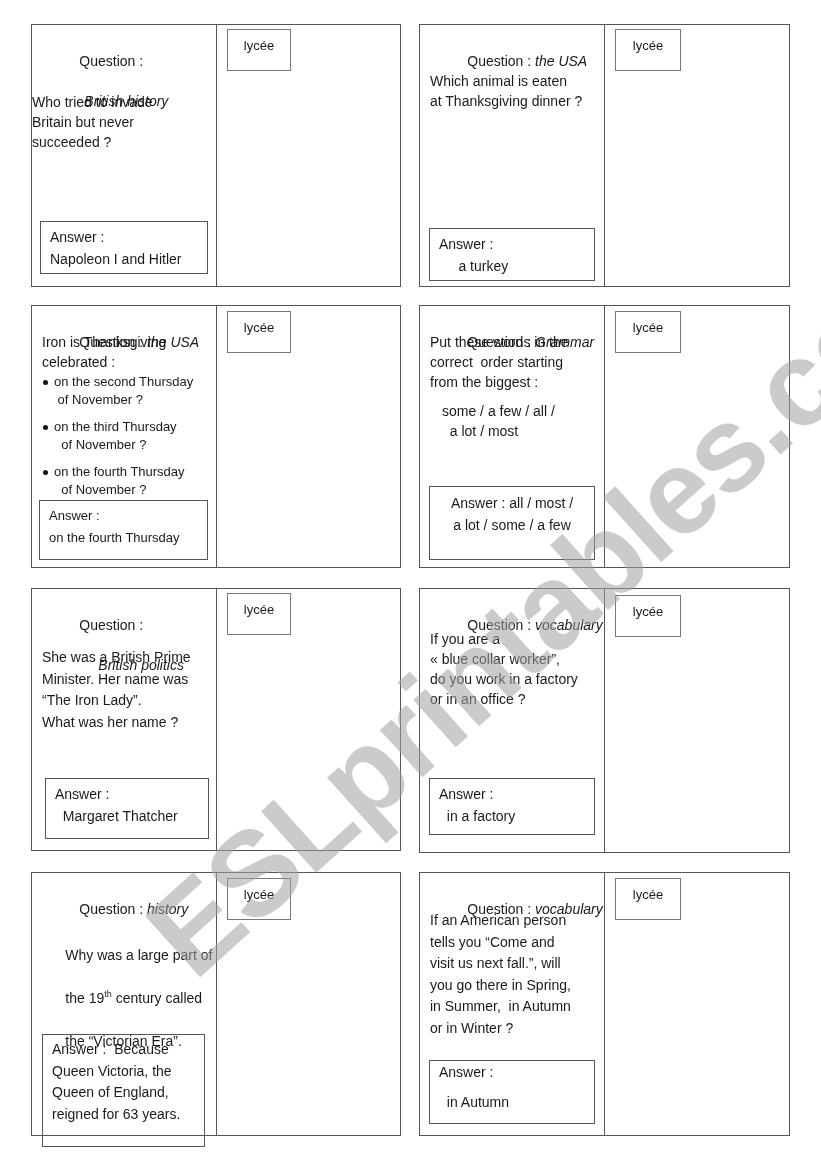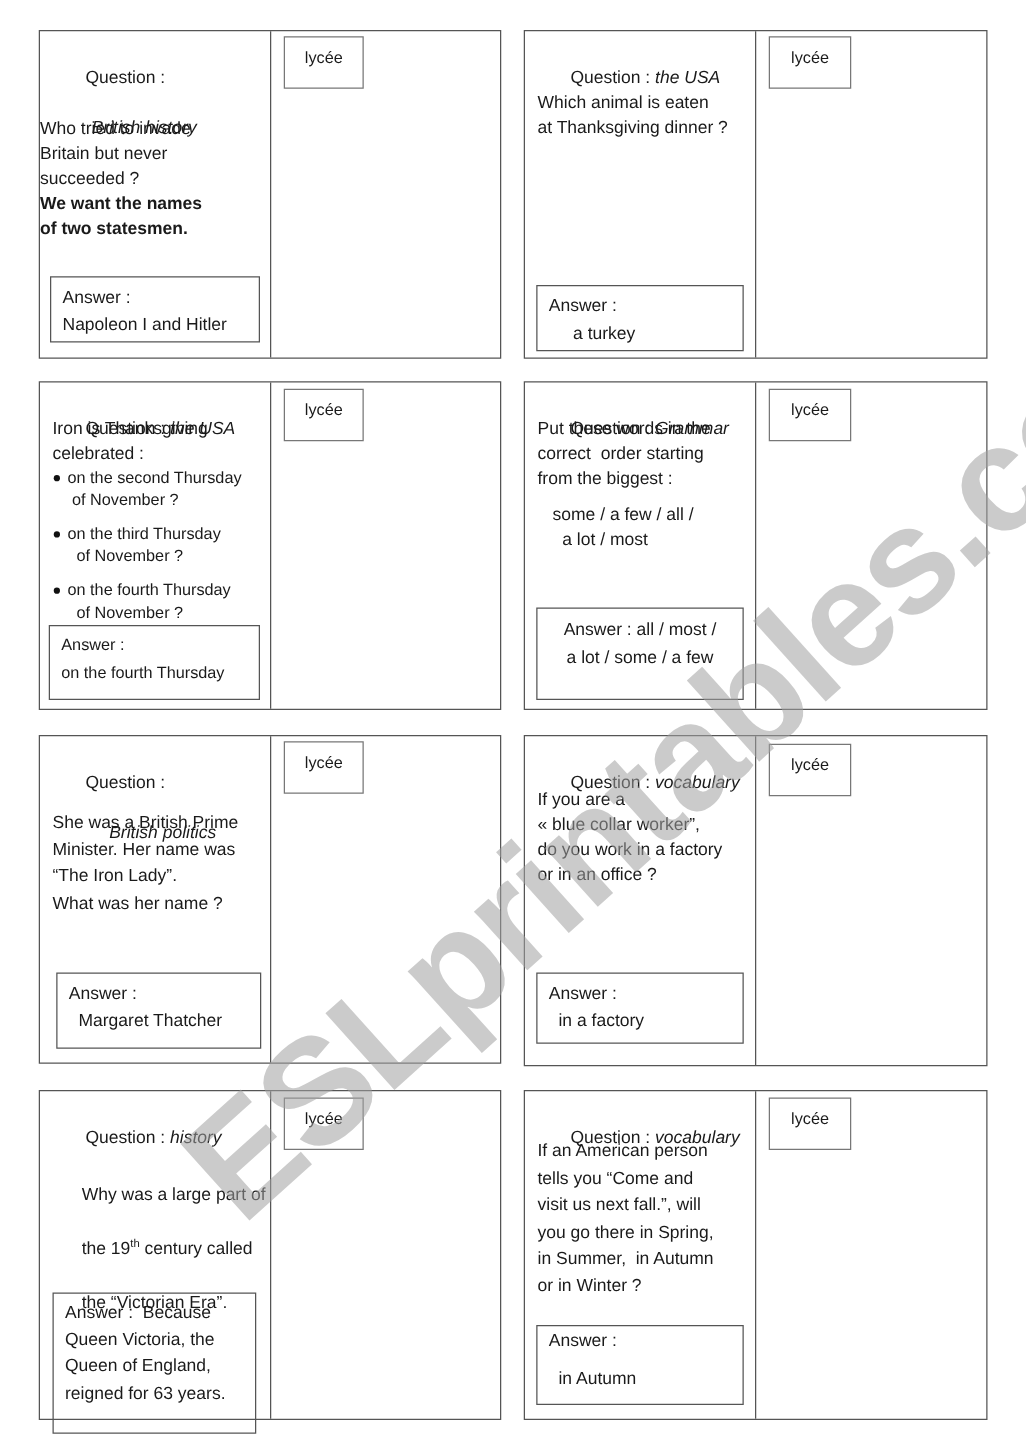--- a/index.html
+++ b/index.html
@@ -3,21 +3,21 @@
   <meta charset="utf-8">
   <style>
     html, body { margin: 0; padding: 0; background: #ffffff; }
     body { width: 821px; height: 1161px; position: relative; overflow: hidden;
            font-family: "Liberation Sans", "DejaVu Sans", sans-serif; color: #1a1a1a; }
     .card { position: absolute; border: 1.5px solid #555; box-sizing: border-box; background: #fff; }
     .card .divider { position: absolute; top: 0; bottom: 0; width: 0; border-left: 1.5px solid #555; }
     .card .qpane { position: absolute; top: 0; left: 0; bottom: 0; font-size: 14px; line-height: 20px; }
     .card .lycee { position: absolute; width: 64px; height: 42px; border: 1.3px solid #777;
                    box-sizing: border-box; font-size: 13px; text-align: center; padding-top: 8px; }
-    .qhead { position: absolute; left: 13px; top: 6px; white-space: pre; }
+    .qhead { position: absolute; left: 24px; top: 6px; white-space: pre; }
     .qhead i { font-style: italic; }
     .qbody { position: absolute; left: 10px; white-space: pre; }
     .qbody.center { text-align: left; }
     .qbold { font-weight: bold; }
     .ansbox { position: absolute; border: 1.3px solid #555; box-sizing: border-box;
               font-size: 14px; line-height: 22px; padding: 5px 9px; white-space: pre; }
     .bullets { position: absolute; left: 10px; font-size: 13px; line-height: 18px; }
     .bullets .b { position: relative; padding-left: 12px; margin-bottom: 9px; white-space: pre; }
     .bullets .b::before { content: ""; position: absolute; left: 1px; top: 7px; width: 5px; height: 5px;
                           border-radius: 50%; background: #111; }
@@ -31,22 +31,20 @@
 <div class="card" style="left:31px;top:24px;width:370px;height:263px;">
   <div class="divider" style="left:184px;"></div>
   <div class="qpane" style="width:184px;">
     <div class="qhead">
       <span>Question :</span><br>
       <i style="margin-left:5px;">British history</i>
     </div>
     <div class="qbody center" style="left:0;width:184px;top:67px;">Who tried to invade
 Britain but never
 succeeded ?</div>
-    <div class="qbody center qbold" style="left:0;width:184px;top:127px;">We want the names
-of two statesmen.</div>
     <div class="ansbox" style="left:8px;top:196px;width:168px;height:53px;padding-top:4px;">Answer :
 Napoleon I and Hitler</div>
   </div>
   <div class="lycee" style="left:195px;top:4px;">lycée</div>
 </div>
 
 <div class="card" style="left:419px;top:24px;width:371px;height:263px;">
   <div class="divider" style="left:184px;"></div>
   <div class="qpane" style="width:184px;">
     <div class="qhead">

